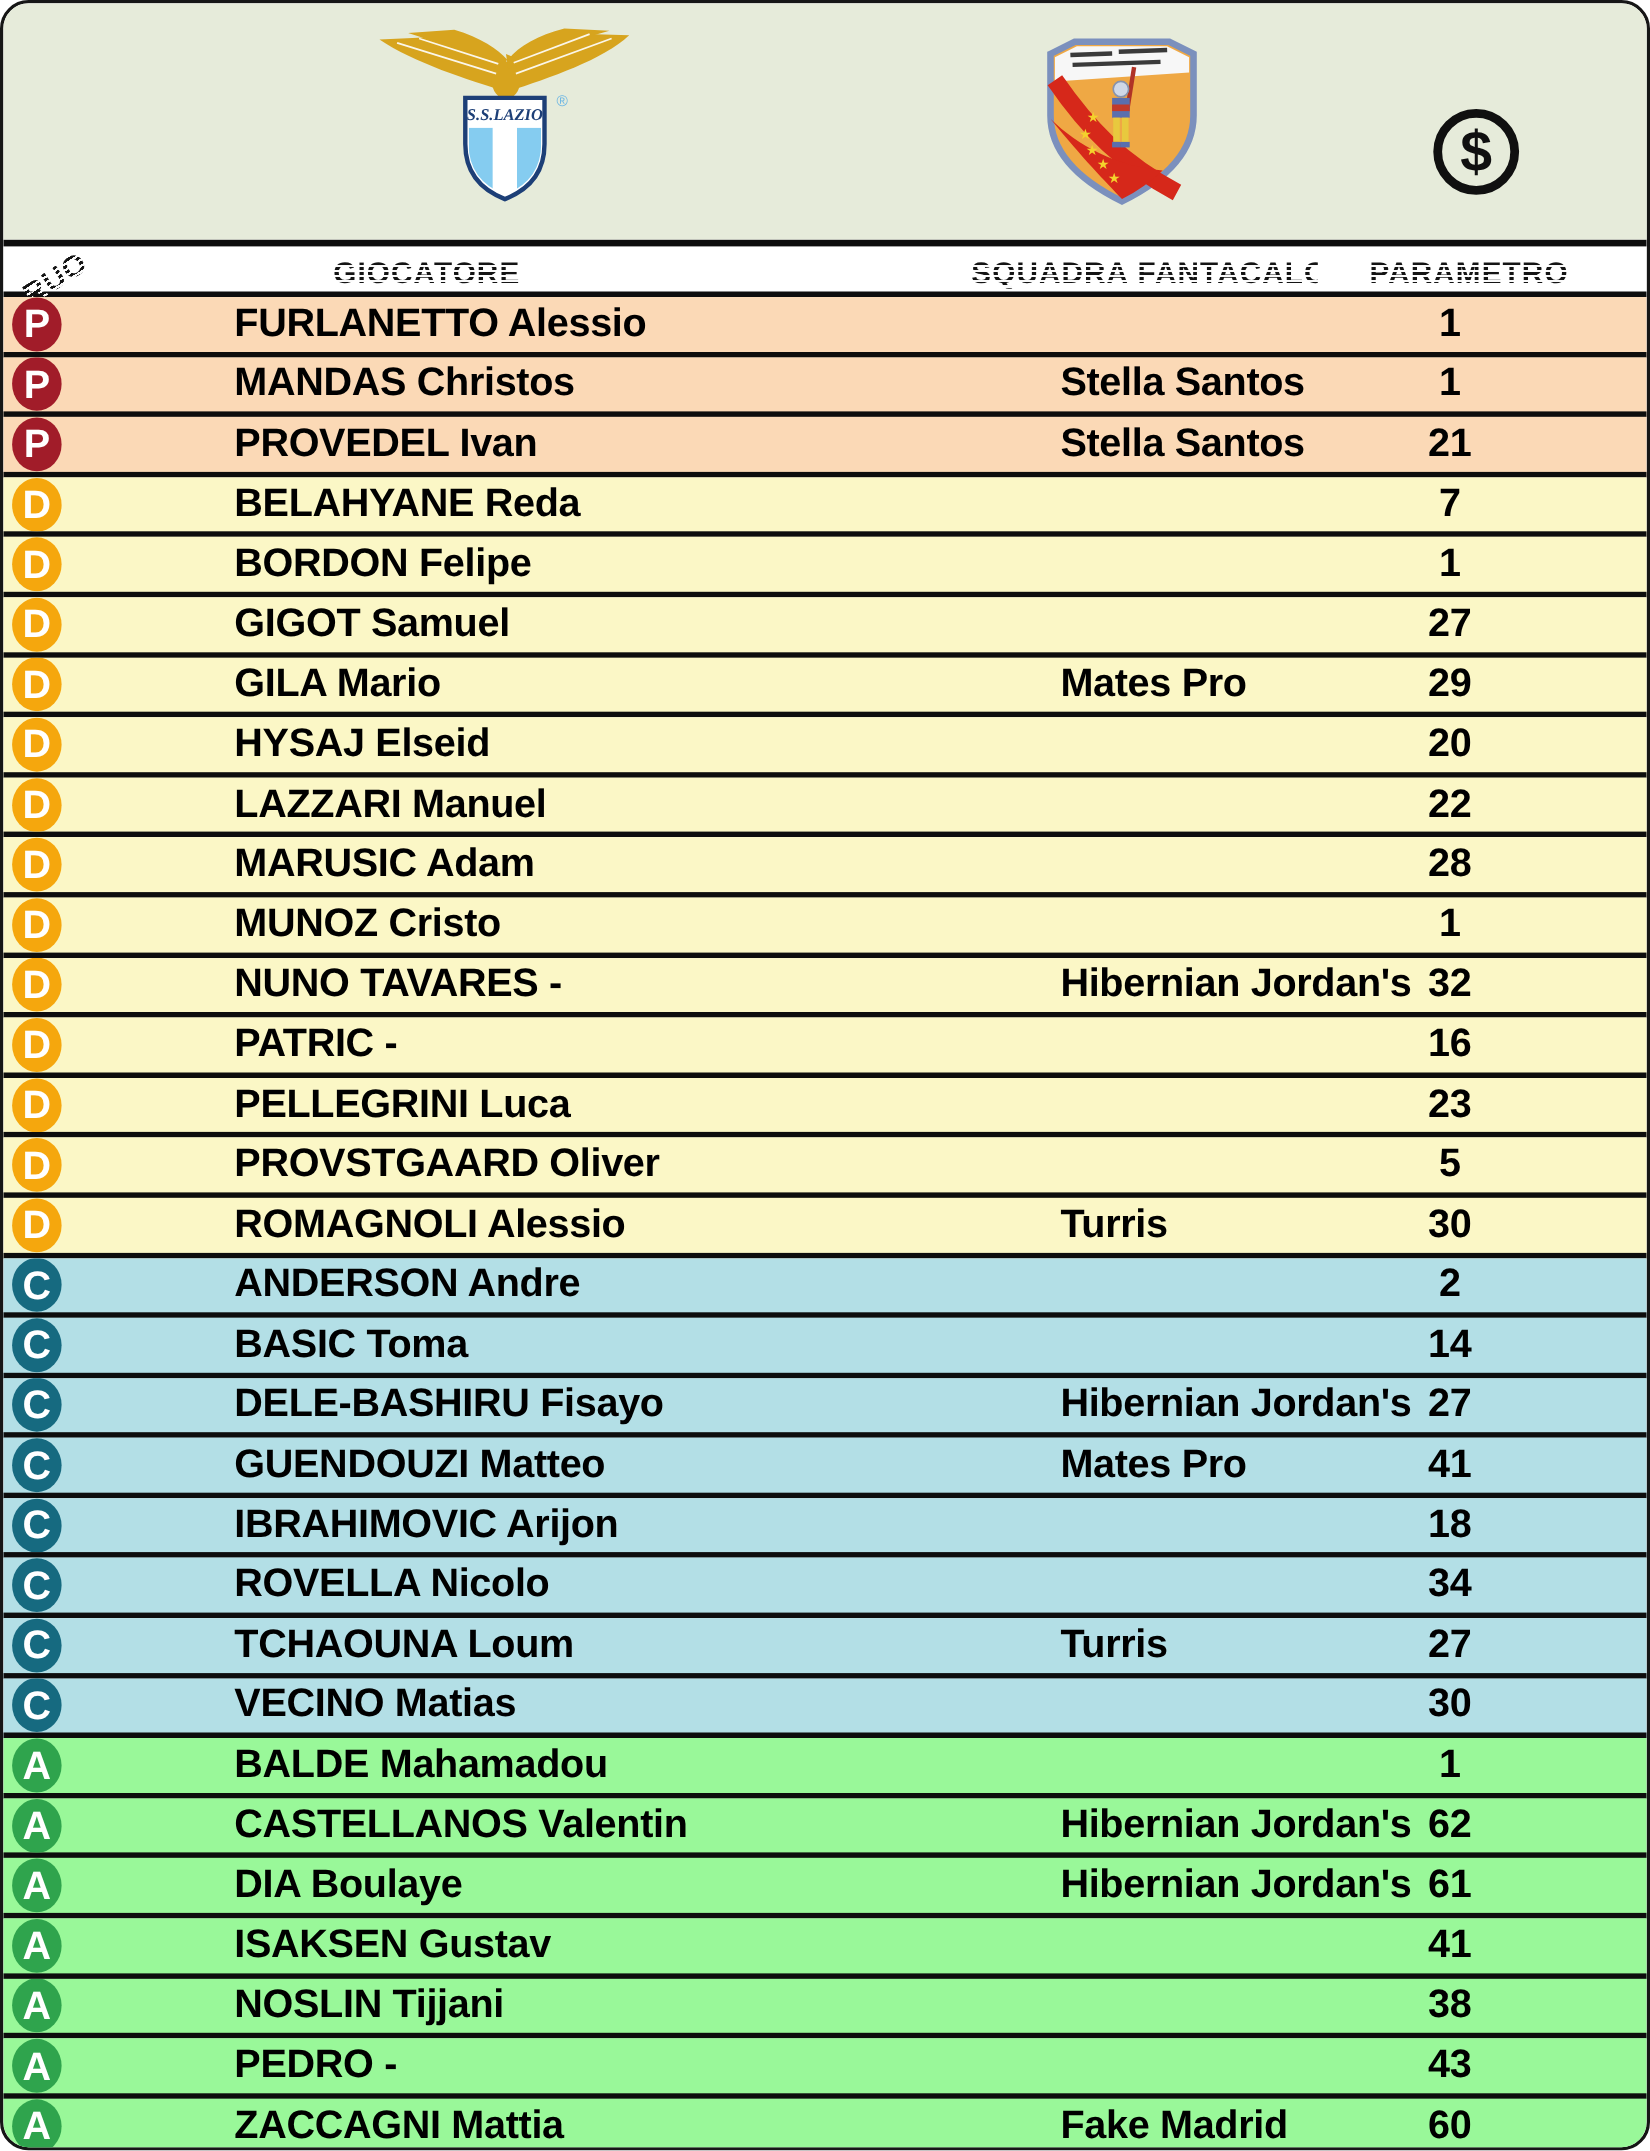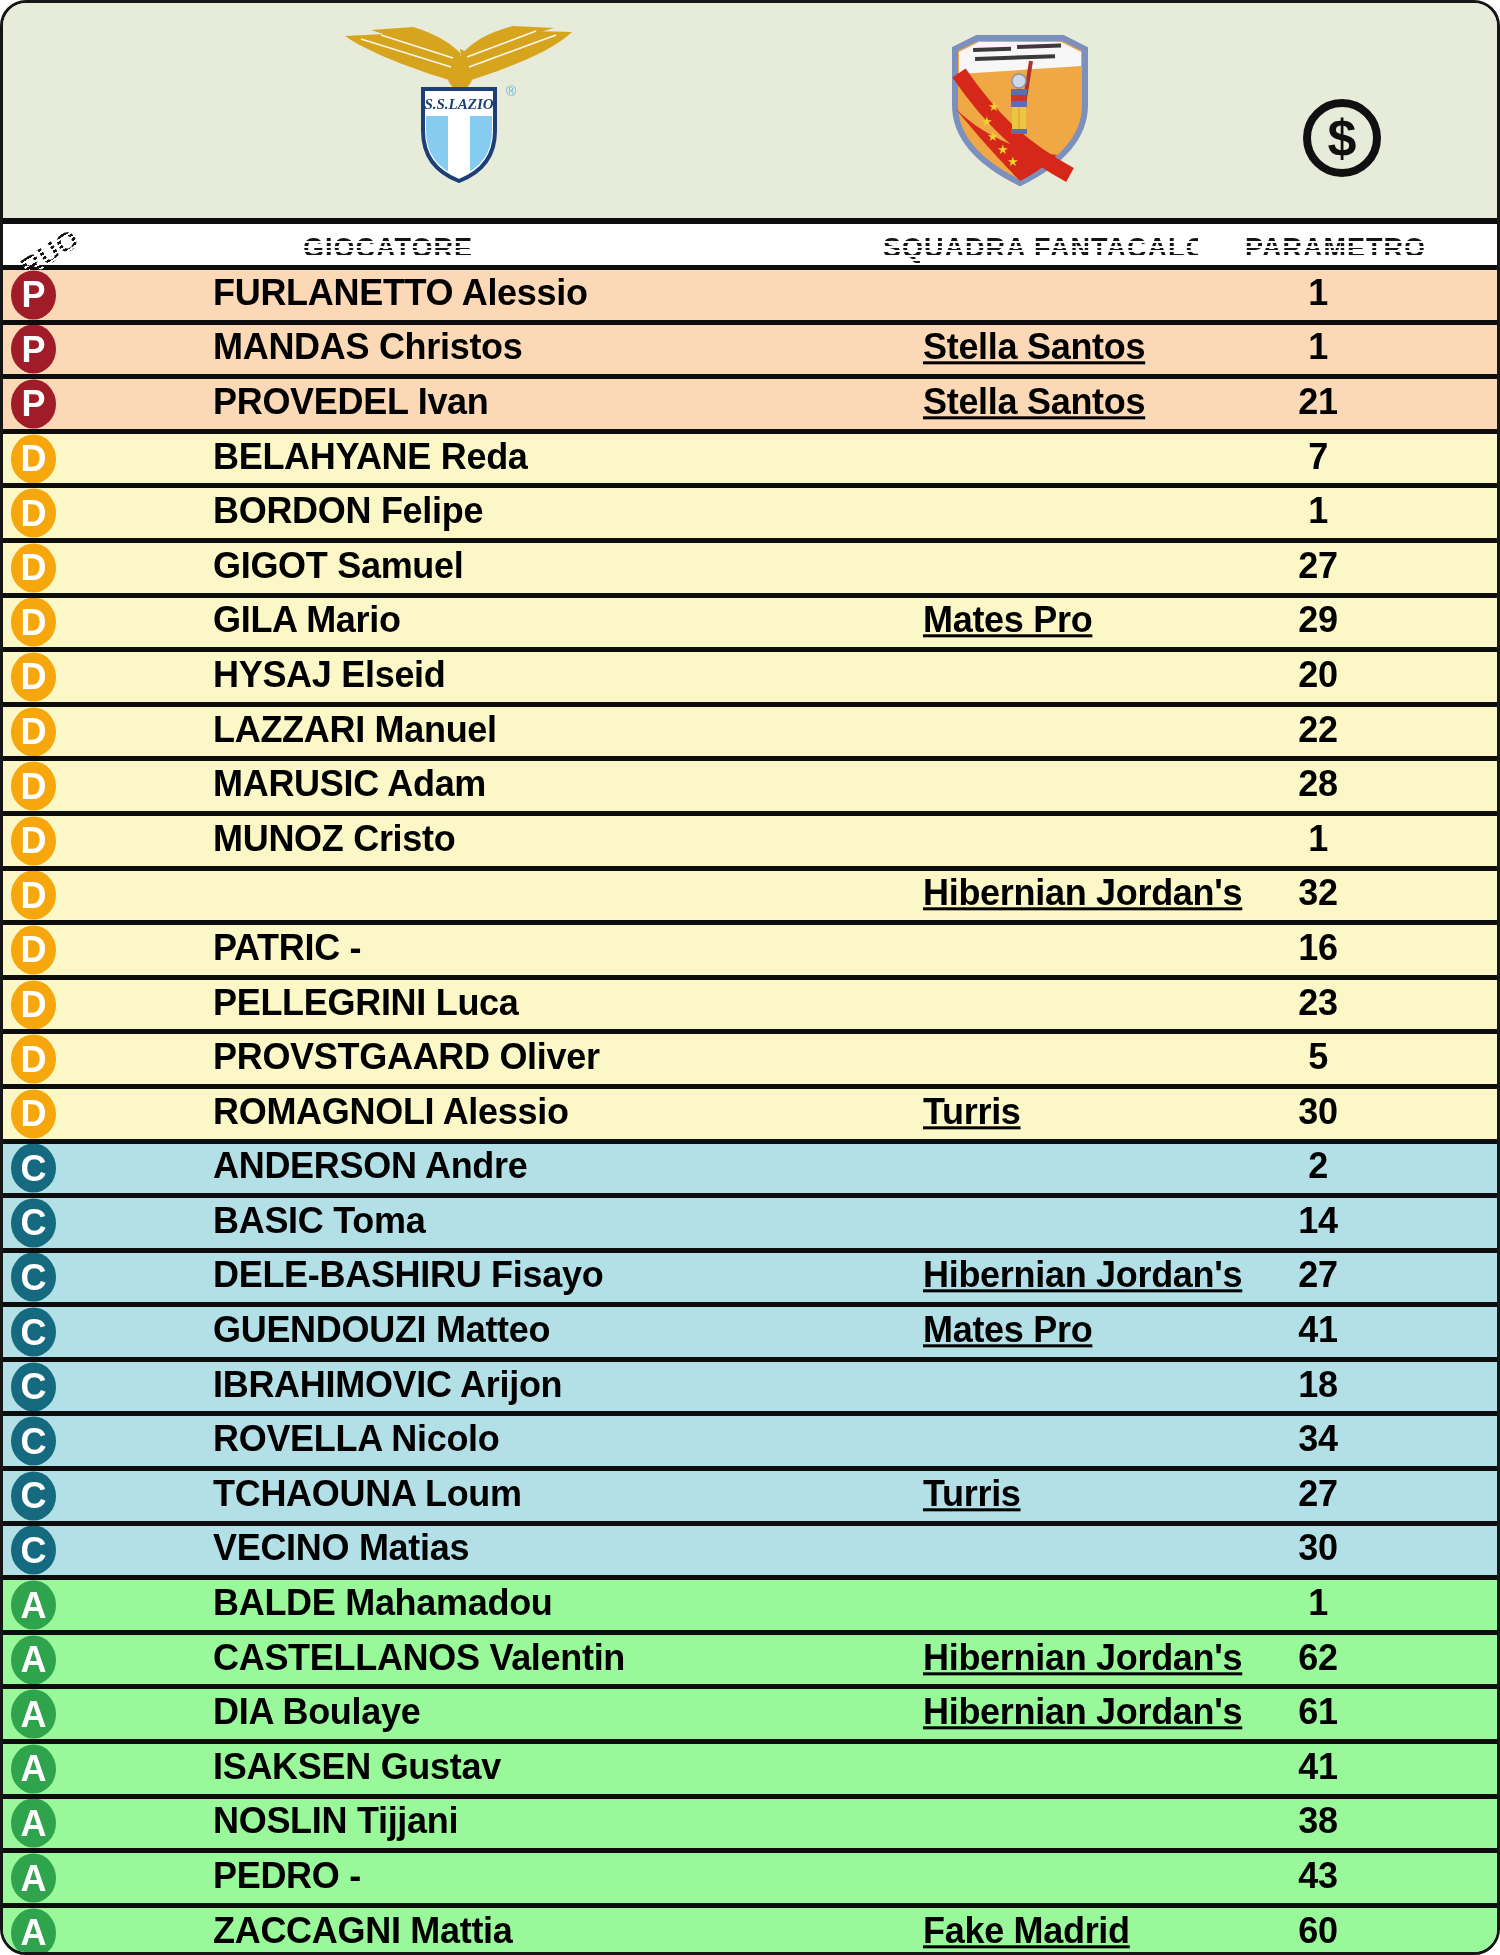--- a/index.html
+++ b/index.html
@@ -48,21 +48,21 @@
   }
   .badge {
     position:absolute; left:8px; top:50%; transform:translateY(-50%);
     width:45px; height:49px; border-radius:50%;
     display:flex; align-items:center; justify-content:center;
     color:#ffffff; font-weight:700; font-size:36px; line-height:1;
   }
   .cell { position:absolute; top:50%; transform:translateY(-54%);
           font-size:36px; font-weight:700; color:#000; white-space:nowrap; letter-spacing:-0.3px; }
   .player  { left:210px; }
-  .squadra { left:920px;text-decoration:underline; }
+  .squadra { left:961px; }
   .param   { left:1230px; width:170px; text-align:center; }
 </style>
 </head>
 <body>
 
 <div class="card">
 
   <div class="top">
 
     <svg class="lazio-logo" width="235" height="185" viewBox="0 0 235 185">
@@ -209,20 +209,21 @@
 
   <div class="row" style="background: rgb(251, 247, 198);">
     <span class="badge" style="background: rgb(245, 167, 13);">D</span>
     <span class="cell player">MUNOZ Cristo</span>
     <span class="cell squadra"></span>
     <span class="cell param">1</span>
   </div>
 
   <div class="row" style="background: rgb(251, 247, 198);">
     <span class="badge" style="background: rgb(245, 167, 13);">D</span>
+    <span class="cell player">NUNO TAVARES -</span>
     <span class="cell squadra">Hibernian Jordan's</span>
     <span class="cell param">32</span>
   </div>
 
   <div class="row" style="background: rgb(251, 247, 198);">
     <span class="badge" style="background: rgb(245, 167, 13);">D</span>
     <span class="cell player">PATRIC -</span>
     <span class="cell squadra"></span>
     <span class="cell param">16</span>
   </div>

